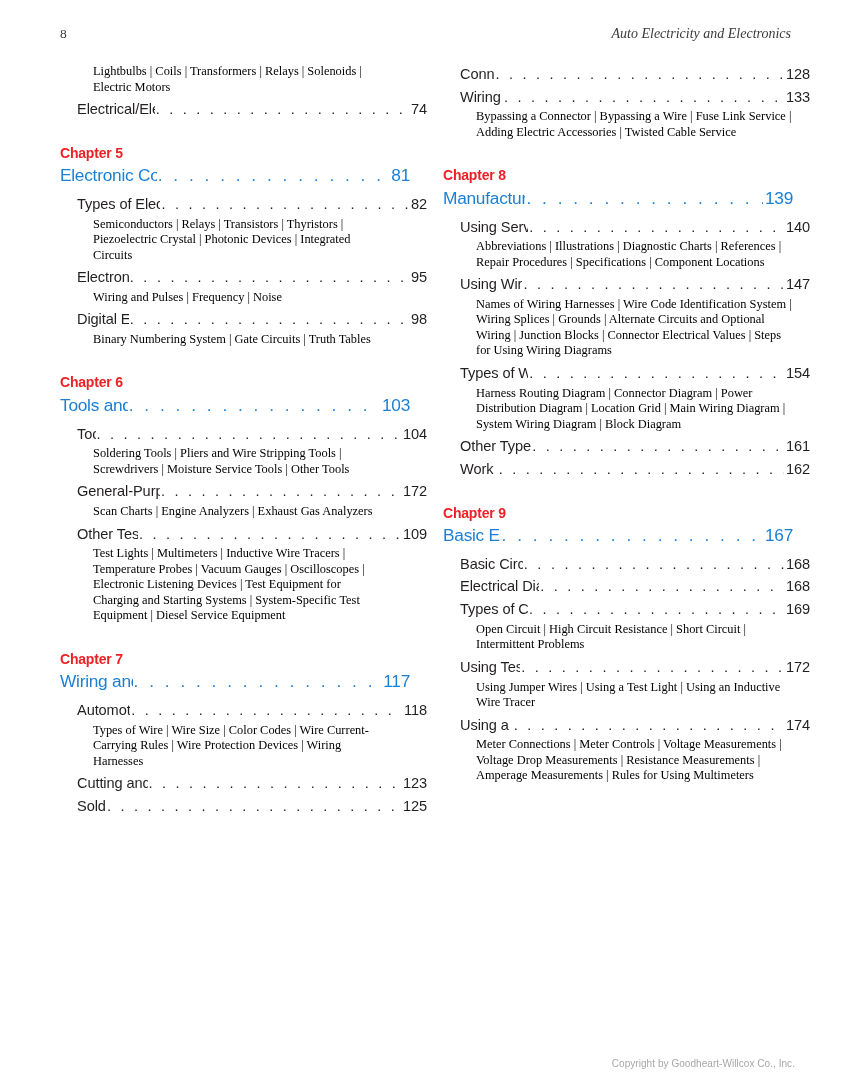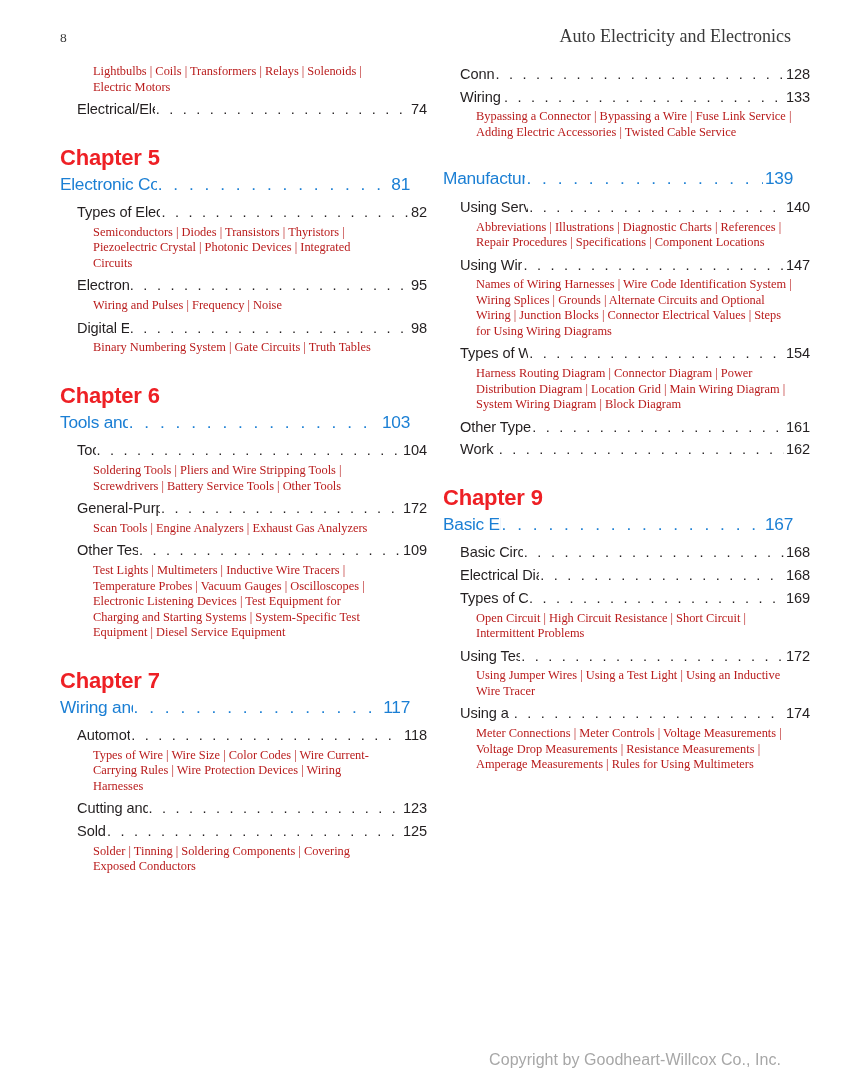--- a/index.html
+++ b/index.html
@@ -29,38 +29,38 @@
     right: 58px;
     height: 22px;
     font-family: "Liberation Serif", serif;
     font-size: 13.5px;
     color: #3b3b3b;
     display: flex;
     justify-content: space-between;
     align-items: baseline;
   }
   .runhead .folio { font-size: 13.5px; letter-spacing: 0; }
-  .runhead .booktitle { font-size: 18px; }
+  .runhead .booktitle { font-size: 14px; font-style: italic; }
 
   
   .cols {
     position: absolute;
     top: 62px;
     left: 60px;
     width: 733px;
     display: flex;
     gap: 33px;
   }
   .col { width: 350px; }
 
   
   .chapter-label {
     color: #ee2025;
     font-weight: bold;
-    font-size: 22px;
+    font-size: 14px;
     letter-spacing: -0.2px;
     line-height: 1.05;
     margin: 0 0 5px 0;
   }
   .chapter-title-row {
     color: #1b7fd4;
     font-size: 17.3px;
     letter-spacing: -0.25px;
     line-height: 1.18;
     margin-bottom: 6px;
@@ -98,37 +98,37 @@
     margin-left: 17px;
     line-height: 1.42;
     padding-top: 2px;
   }
   .sec .dots { letter-spacing: 2.7px; }
 
   
   .subs {
     font-family: "Liberation Serif", serif;
     font-size: 12.4px;
-    color: #b91c1c;
+    color: #000000;
     margin-left: 33px;
     line-height: 1.25;
     padding-top: 2px;
     padding-bottom: 2px;
     max-width: 300px;
   }
   .subs.narrow { max-width: 287px; }
   .subs.wide { max-width: 316px; }
 
   
   .copyright {
     position: absolute;
-    right: 68px;
+    right: 54px;
     bottom: 18px;
     font-family: "Liberation Sans", sans-serif;
-    font-size: 16px;
+    font-size: 10px;
     color: #a7a7a7;
     letter-spacing: 0.05px;
   }
 </style>
 </head>
 <body>
 
 <div class="page">
 
   <div class="runhead">
@@ -151,21 +151,21 @@
           <div class="lrow chapter-title-row">
             <span class="lbl">Electronic Components and Principles. .</span>
             <span class="dots">. . . . . . . . . . . . . . . . . . . . . . . . . . . . . . . . . . . . . . . . . . . . . .</span>
             <span class="pg">81</span>
           </div>
           <div class="lrow sec">
             <span class="lbl">Types of Electronic Components</span>
             <span class="dots">. . . . . . . . . . . . . . . . . . . . . . . . . . . . . . . . . . . . . . . . . . . . . .</span>
             <span class="pg">82</span>
           </div>
-          <div class="subs narrow">Semiconductors | Diodes | Transistors | Thyristors | Piezoelectric Crystal | Photonic Devices | Integrated Circuits</div>
+          <div class="subs narrow">Semiconductors | Relays | Transistors | Thyristors | Piezoelectric Crystal | Photonic Devices | Integrated Circuits</div>
           <div class="lrow sec">
             <span class="lbl">Electronic Output.</span>
             <span class="dots">. . . . . . . . . . . . . . . . . . . . . . . . . . . . . . . . . . . . . . . . . . . . . .</span>
             <span class="pg">95</span>
           </div>
           <div class="subs narrow">Wiring and Pulses | Frequency | Noise</div>
           <div class="lrow sec">
             <span class="lbl">Digital Electronics</span>
             <span class="dots">. . . . . . . . . . . . . . . . . . . . . . . . . . . . . . . . . . . . . . . . . . . . . .</span>
             <span class="pg">98</span>
@@ -177,27 +177,27 @@
           <div class="lrow chapter-title-row">
             <span class="lbl">Tools and Test Equipment</span>
             <span class="dots">. . . . . . . . . . . . . . . . . . . . . . . . . . . . . . . . . . . . . . . . . . . . . .</span>
             <span class="pg">103</span>
           </div>
           <div class="lrow sec">
             <span class="lbl">Tools.</span>
             <span class="dots">. . . . . . . . . . . . . . . . . . . . . . . . . . . . . . . . . . . . . . . . . . . . . .</span>
             <span class="pg">104</span>
           </div>
-          <div class="subs narrow">Soldering Tools | Pliers and Wire Stripping Tools | Screwdrivers | Battery Service Tools | Other Tools</div>
+          <div class="subs narrow">Soldering Tools | Pliers and Wire Stripping Tools | Screwdrivers | Moisture Service Tools | Other Tools</div>
           <div class="lrow sec">
             <span class="lbl">General-Purpose Test Equipment</span>
             <span class="dots">. . . . . . . . . . . . . . . . . . . . . . . . . . . . . . . . . . . . . . . . . . . . . .</span>
             <span class="pg">172</span>
           </div>
-          <div class="subs narrow">Scan Tools | Engine Analyzers | Exhaust Gas Analyzers</div>
+          <div class="subs narrow">Scan Charts | Engine Analyzers | Exhaust Gas Analyzers</div>
           <div class="lrow sec">
             <span class="lbl">Other Test Equipment.</span>
             <span class="dots">. . . . . . . . . . . . . . . . . . . . . . . . . . . . . . . . . . . . . . . . . . . . . .</span>
             <span class="pg">109</span>
           </div>
           <div class="subs narrow">Test Lights | Multimeters | Inductive Wire Tracers | Temperature Probes | Vacuum Gauges | Oscilloscopes | Electronic Listening Devices | Test Equipment for Charging and Starting Systems | System-Specific Test Equipment | Diesel Service Equipment</div>
         </div>
         <div class="chapter-block">
           <div class="chapter-label">Chapter 7</div>
           <div class="lrow chapter-title-row">
@@ -214,38 +214,38 @@
           <div class="lrow sec">
             <span class="lbl">Cutting and Stripping Wire.</span>
             <span class="dots">. . . . . . . . . . . . . . . . . . . . . . . . . . . . . . . . . . . . . . . . . . . . . .</span>
             <span class="pg">123</span>
           </div>
           <div class="lrow sec">
             <span class="lbl">Soldering</span>
             <span class="dots">. . . . . . . . . . . . . . . . . . . . . . . . . . . . . . . . . . . . . . . . . . . . . .</span>
             <span class="pg">125</span>
           </div>
-          <div class="subs narrow">Solder | Tinning | Soldering Components | Covering Exposed Conductors</div>
         </div>
       </div>
     <div class="col" id="col-right">
         <div>
           <div class="lrow sec">
             <span class="lbl">Connectors</span>
             <span class="dots">. . . . . . . . . . . . . . . . . . . . . . . . . . . . . . . . . . . . . . . . . . . . . .</span>
             <span class="pg">128</span>
           </div>
           <div class="lrow sec">
             <span class="lbl">Wiring Repairs</span>
             <span class="dots">. . . . . . . . . . . . . . . . . . . . . . . . . . . . . . . . . . . . . . . . . . . . . .</span>
             <span class="pg">133</span>
           </div>
           <div class="subs wide">Bypassing a Connector | Bypassing a Wire | Fuse Link Service | Adding Electric Accessories | Twisted Cable Service</div>
         </div>
         <div class="chapter-block">
+          <div class="chapter-label">Chapter 8</div>
           <div class="lrow chapter-title-row">
             <span class="lbl">Manufacturer Service Information</span>
             <span class="dots">. . . . . . . . . . . . . . . . . . . . . . . . . . . . . . . . . . . . . . . . . . . . . .</span>
             <span class="pg">139</span>
           </div>
           <div class="lrow sec">
             <span class="lbl">Using Service Information</span>
             <span class="dots">. . . . . . . . . . . . . . . . . . . . . . . . . . . . . . . . . . . . . . . . . . . . . .</span>
             <span class="pg">140</span>
           </div>

